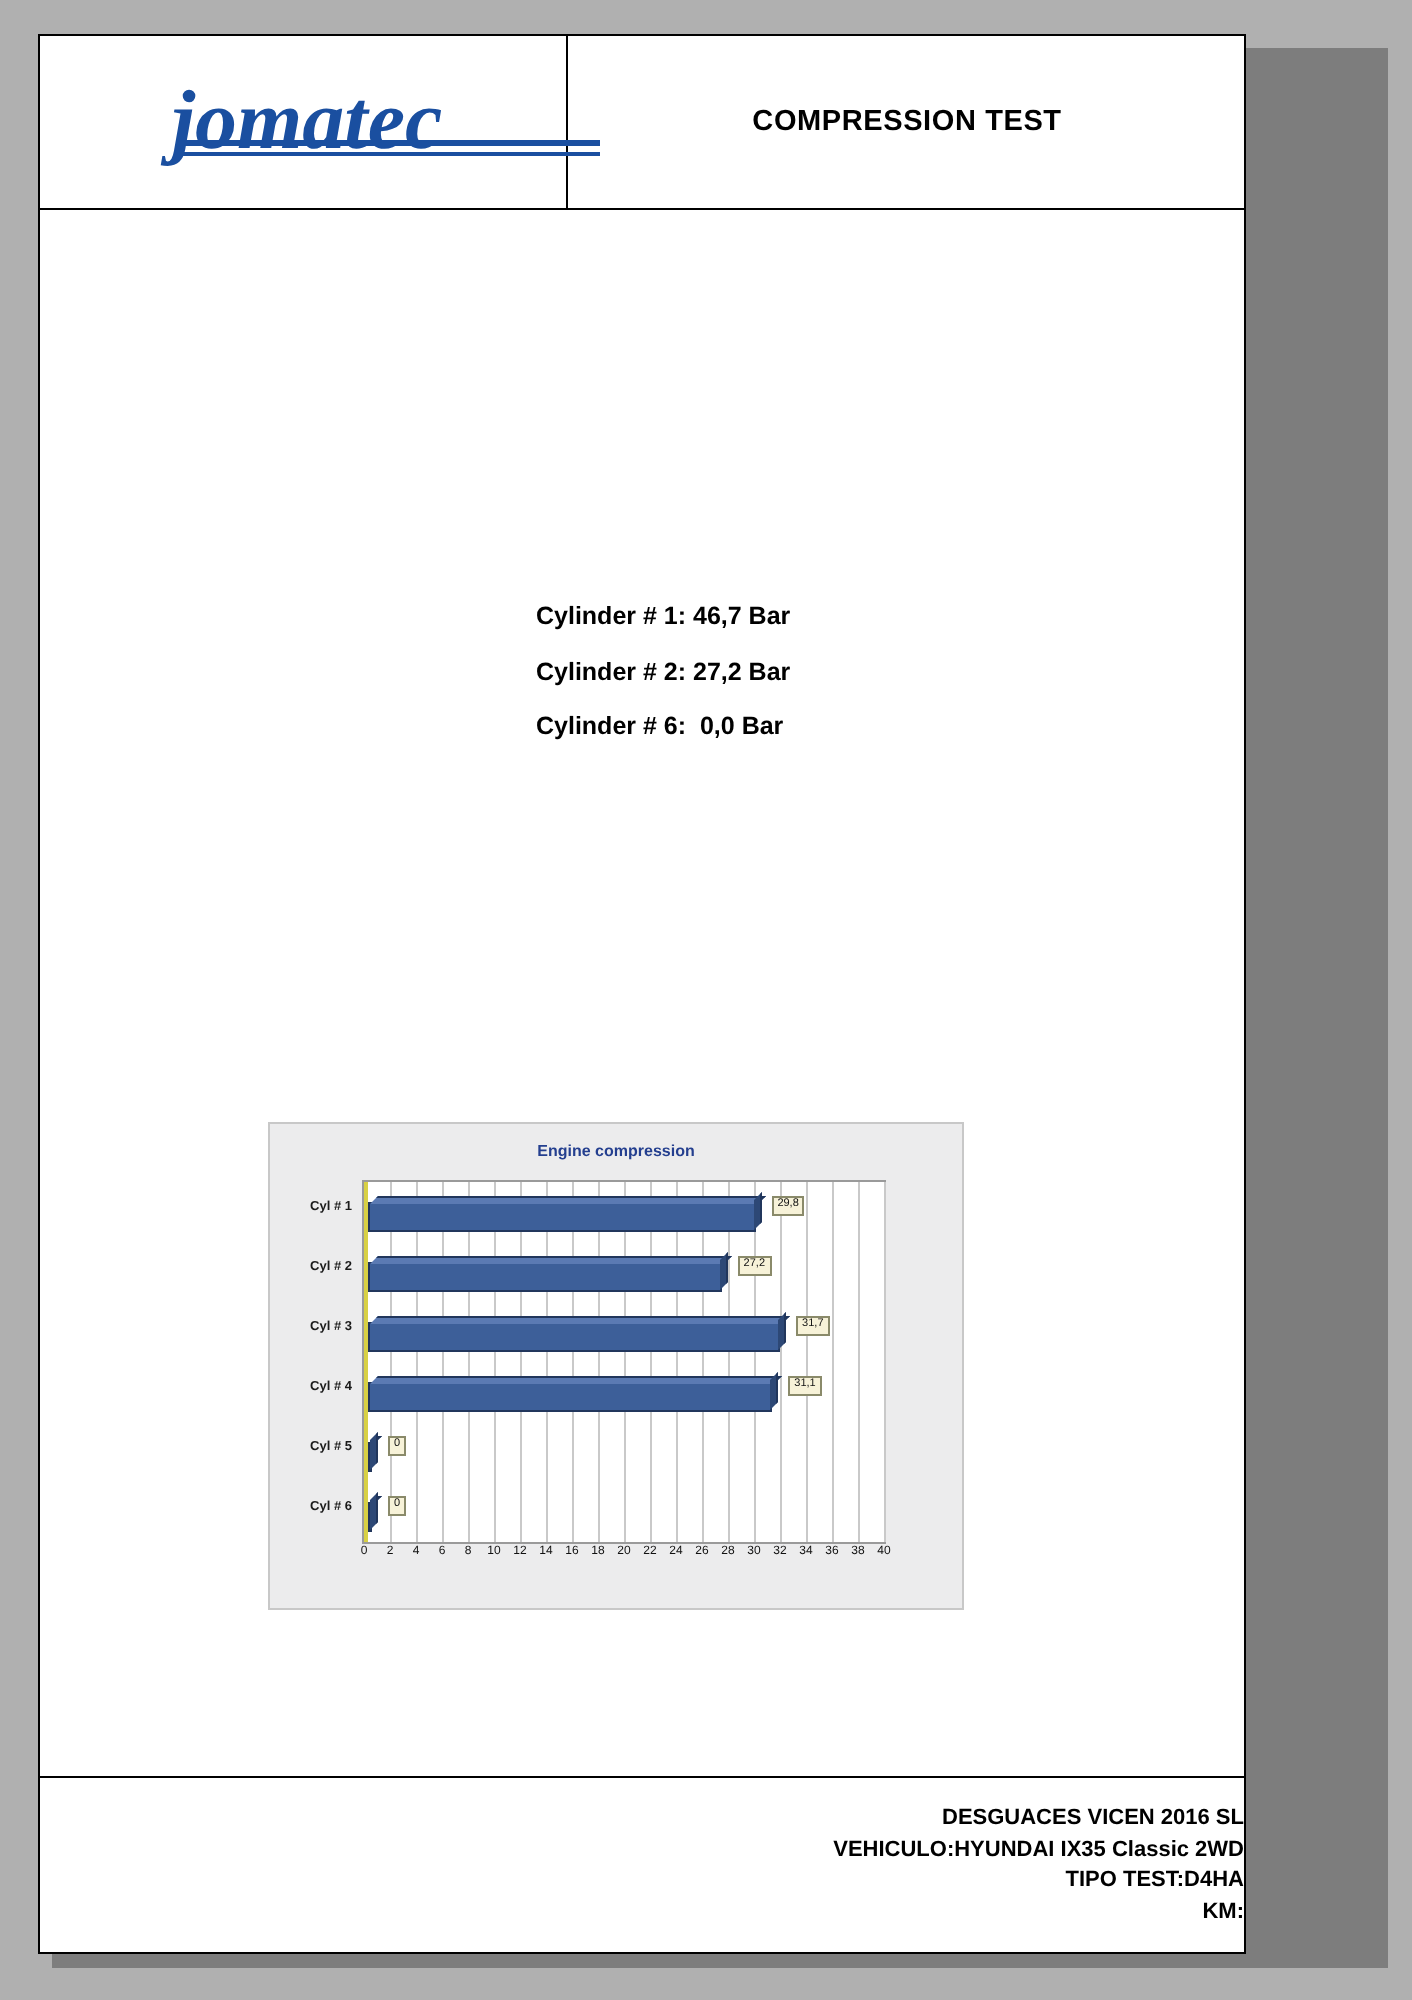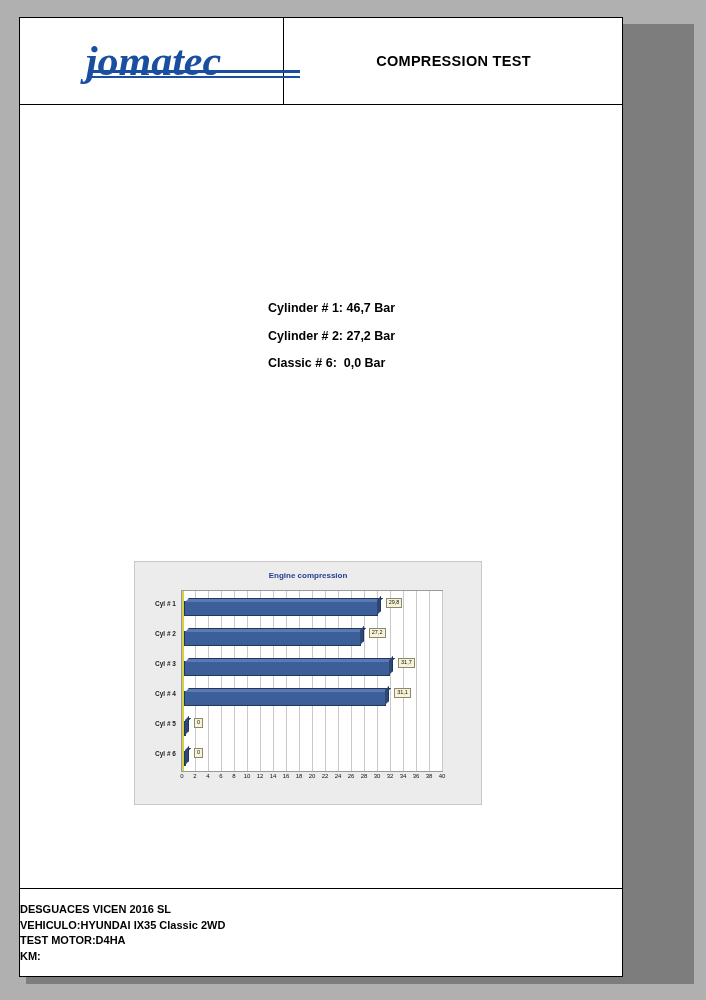--- a/index.html
+++ b/index.html
@@ -227,21 +227,21 @@
     top: 0;
     font-size: 6px;
     color: #111;
     transform: translateX(-50%);
     white-space: nowrap;
   }
   
   .footer {
     position: relative;
     height: 86px;
-    text-align: left;
+    text-align: right;
     padding-top: 13px;
     box-sizing: border-box;
   }
   .footer-line {
     font-size: 11px;
     font-weight: bold;
     color: #000;
     line-height: 15.5px;
     white-space: pre;
   }
@@ -262,21 +262,21 @@
       </div>
     </div>
     <div class="header-title">COMPRESSION TEST</div>
   </div>
 
   <div class="body-area">
 
     <div class="readings">
       <div class="reading-line">Cylinder # 1: 46,7 Bar</div>
       <div class="reading-line">Cylinder # 2: 27,2 Bar</div>
-      <div class="reading-line">Classic # 6:  0,0 Bar</div>
+      <div class="reading-line">Cylinder # 6:  0,0 Bar</div>
     </div>
 
     <div class="chart-box">
       <div class="chart-title">Engine compression</div>
       <div class="plot" id="plot">
           <div class="vline" style="left: 13px;"></div>
           <div class="vline" style="left: 26px;"></div>
           <div class="vline" style="left: 39px;"></div>
           <div class="vline" style="left: 52px;"></div>
           <div class="vline" style="left: 65px;"></div>
@@ -368,17 +368,17 @@
           <div class="x-tick" style="left: 248px;">38</div>
           <div class="x-tick" style="left: 261px;">40</div>
         </div>
     </div>
 
   </div>
 
   <div class="footer">
     <div class="footer-line">DESGUACES VICEN 2016 SL</div>
     <div class="footer-line">VEHICULO:HYUNDAI IX35 Classic 2WD</div>
-    <div class="footer-line">TEST MOTOR:D4HA</div>
+    <div class="footer-line">TIPO TEST:D4HA</div>
     <div class="footer-line">KM:</div>
   </div>
 
 </div>
 
 </body></html>

